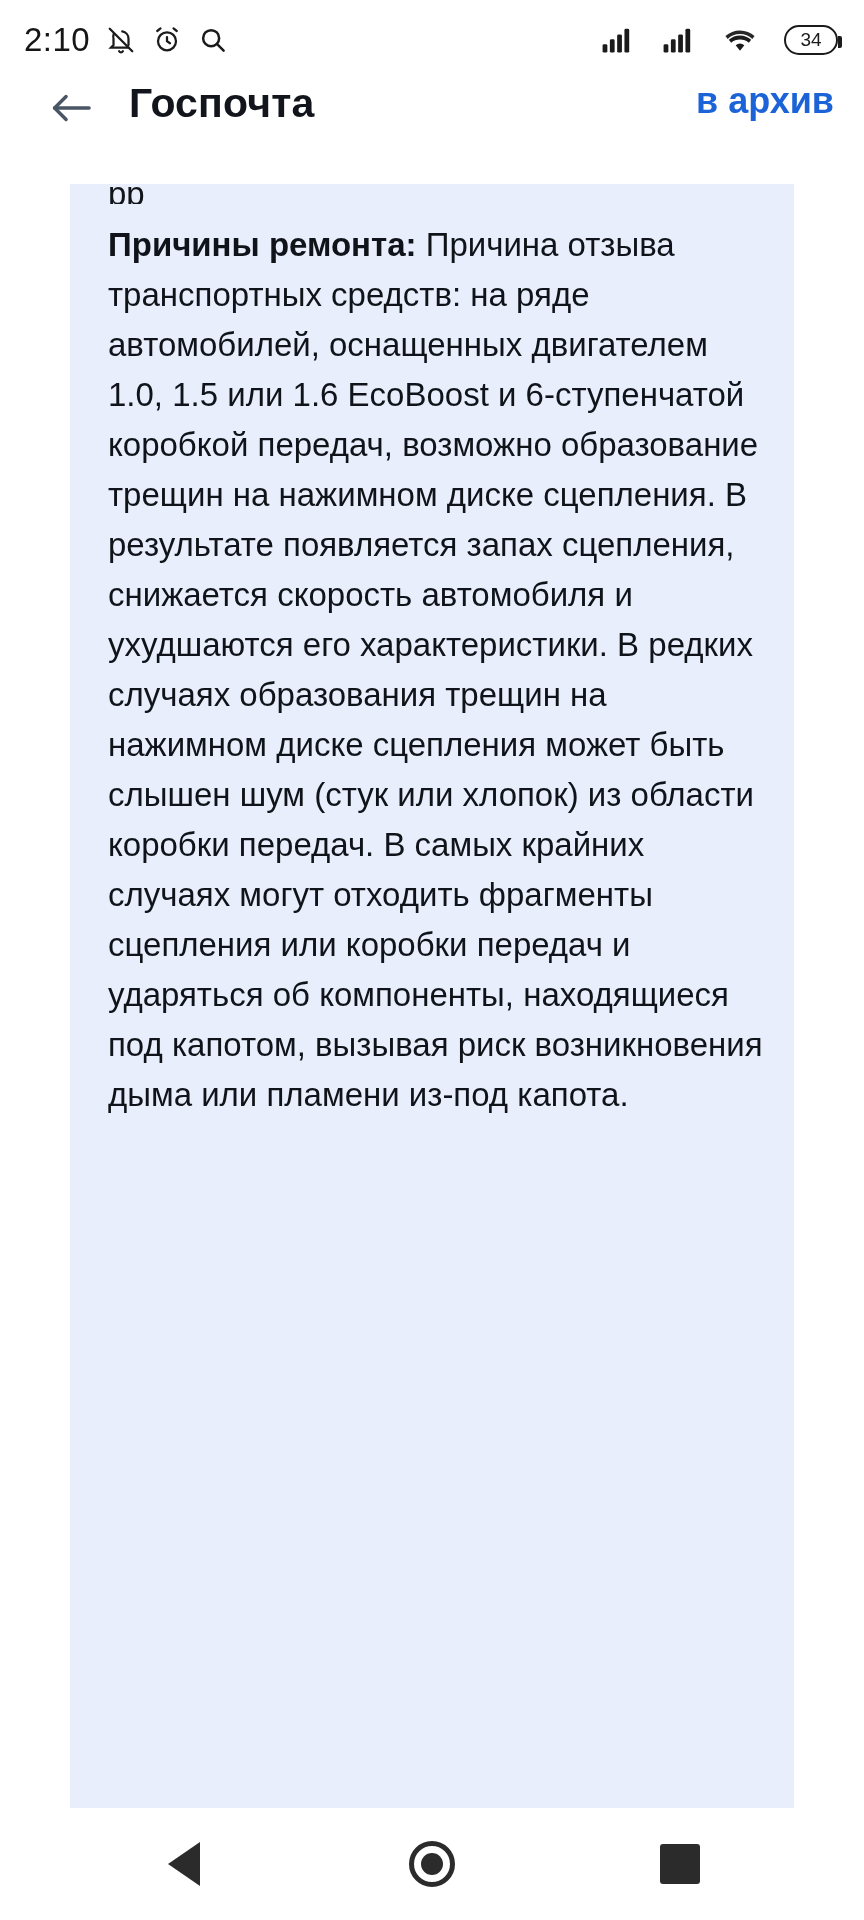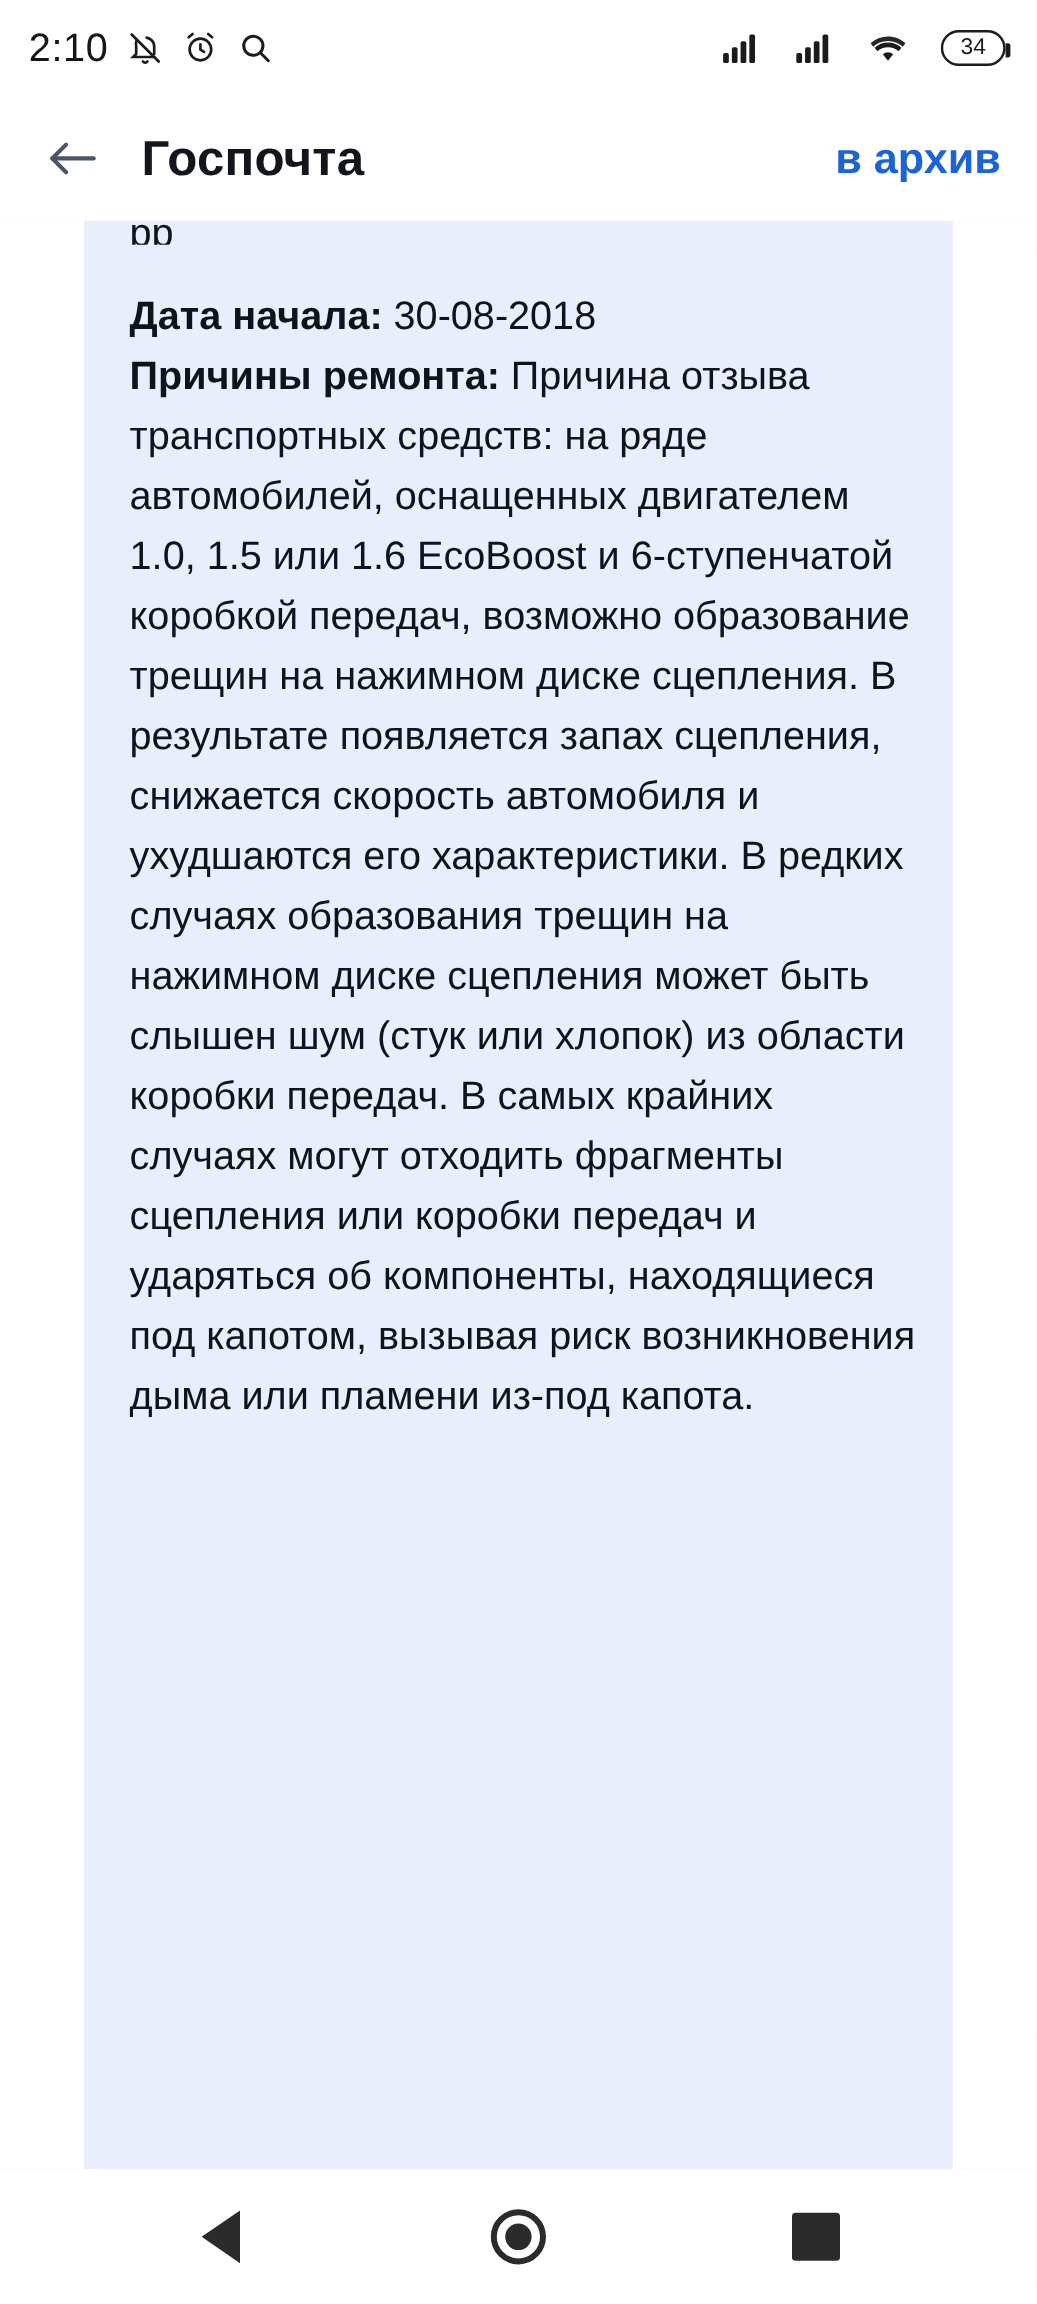--- a/index.html
+++ b/index.html
@@ -75,22 +75,22 @@
     height: 12px;
     background: #1b1b1b;
     border-radius: 0 2px 2px 0;
   }
 
   
   .app-bar {
     height: 104px;
     flex: 0 0 104px;
     display: flex;
-    align-items: center;
-    padding: 0 30px 0 32px;
+    align-items: flex-start;
+    padding: 0 30px 0 43px;
     background: #ffffff;
     gap: 30px;
   }
   .back-btn {
     width: 56px;
     height: 56px;
     display: flex;
     align-items: center;
     justify-content: center;
     cursor: pointer;
@@ -260,23 +260,20 @@
       </svg>
     </div>
     <div class="app-title">Госпочта</div>
     <div class="archive-link">в архив</div>
   </div>
 
   <div class="content">
     <div class="card">
       <div class="clipped-line">рр</div>
 
-      <div class="para first-para">
-        <span class="lbl">Дата начала:</span><span> 30-08-2018</span>
-      </div>
 
       <div class="para">
         <span class="lbl">Причины ремонта:</span><span> Причина отзыва транспортных средств: на ряде автомобилей, оснащенных двигателем 1.0, 1.5 или 1.6 EcoBoost и 6-ступенчатой коробкой передач, возможно образование трещин на нажимном диске сцепления. В результате появляется запах сцепления, снижается скорость автомобиля и ухудшаются его характеристики. В редких случаях образования трещин на нажимном диске сцепления может быть слышен шум (стук или хлопок) из области коробки передач. В самых крайних случаях могут отходить фрагменты сцепления или коробки передач и ударяться об компоненты, находящиеся под капотом, вызывая риск возникновения дыма или пламени из-под капота.</span>
       </div>
     </div>
   </div>
 
   <div class="nav-bar">
     <div class="nav-btn">
       <span class="nav-triangle"></span>

